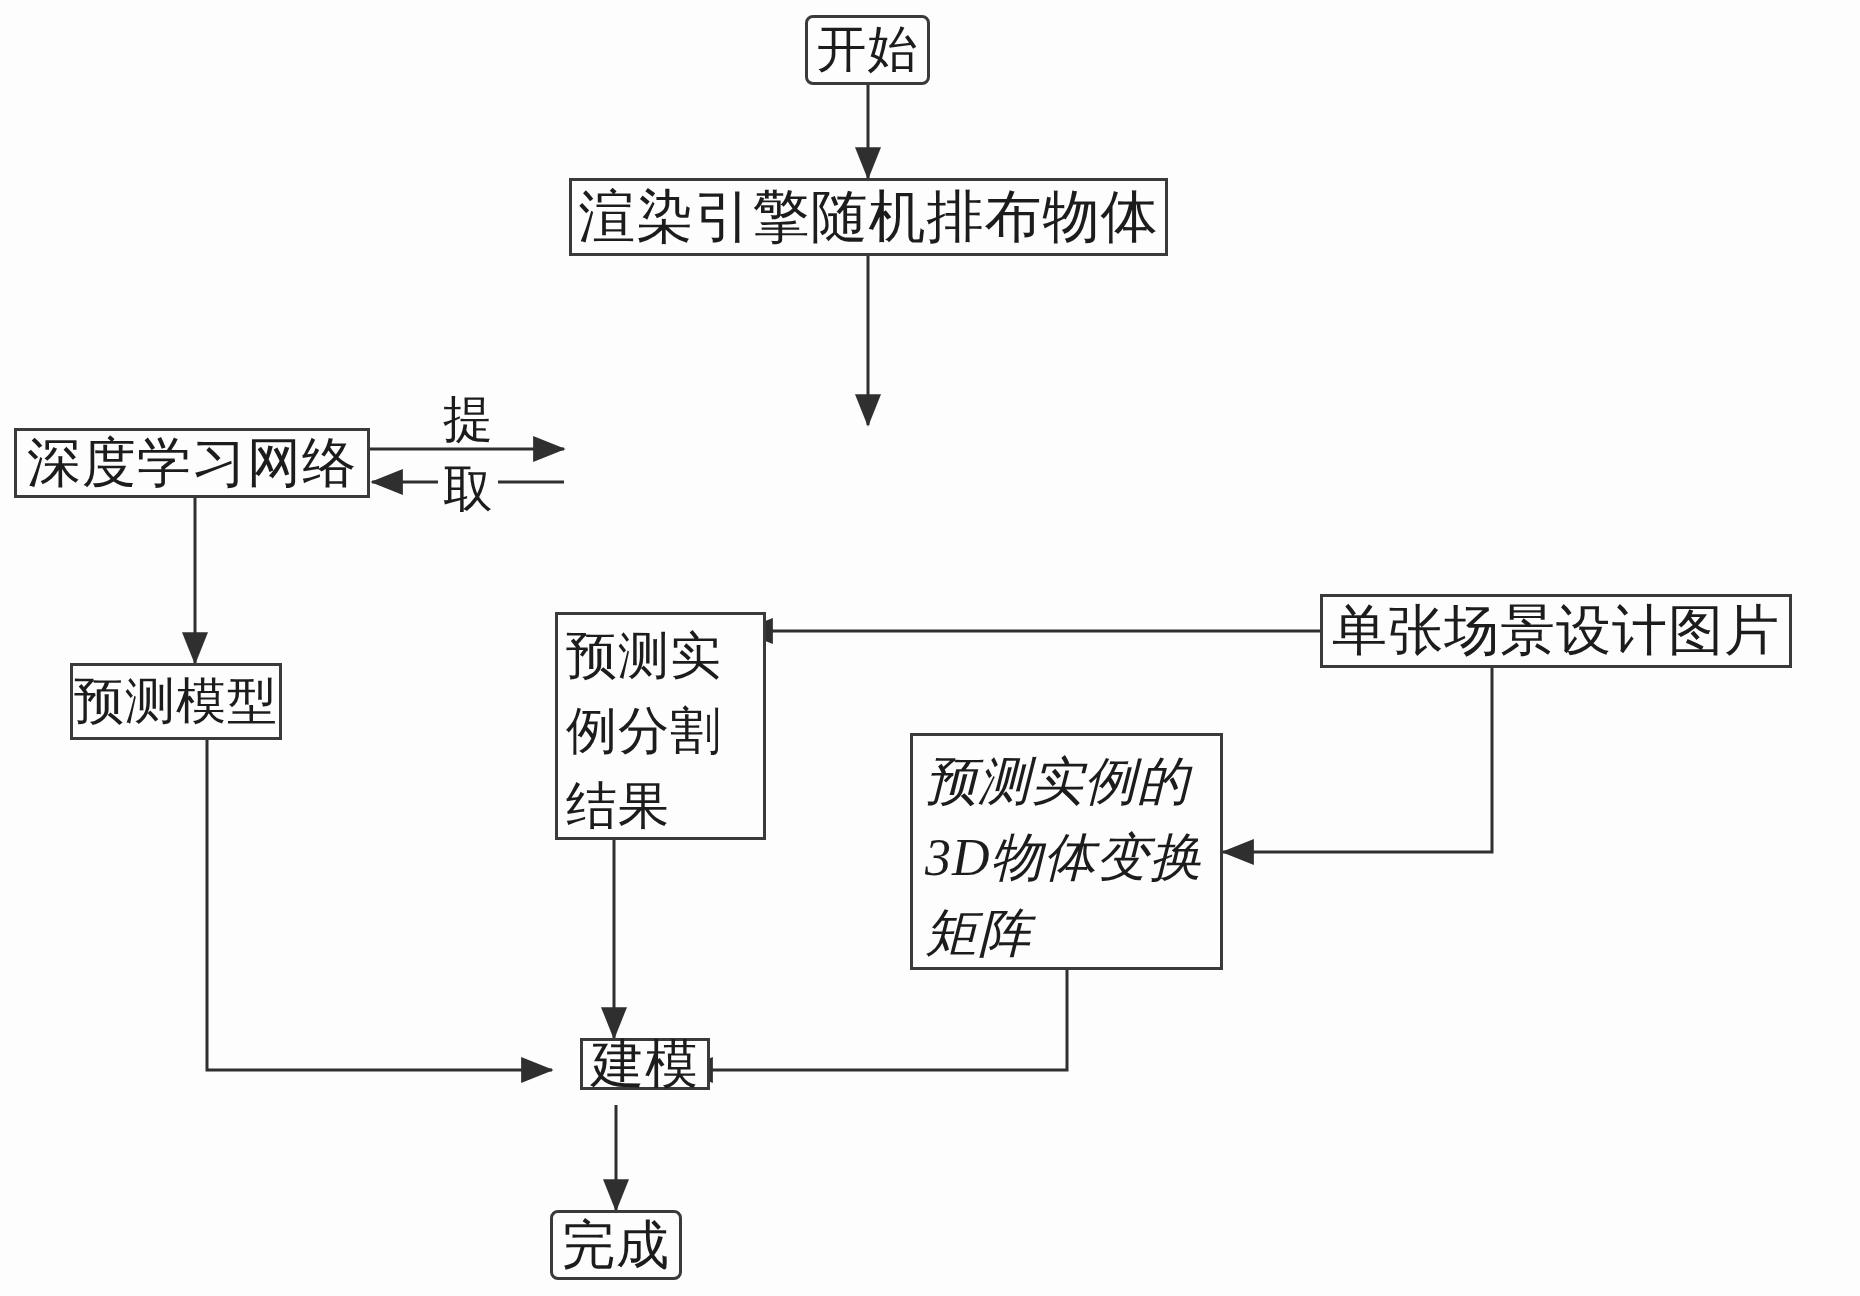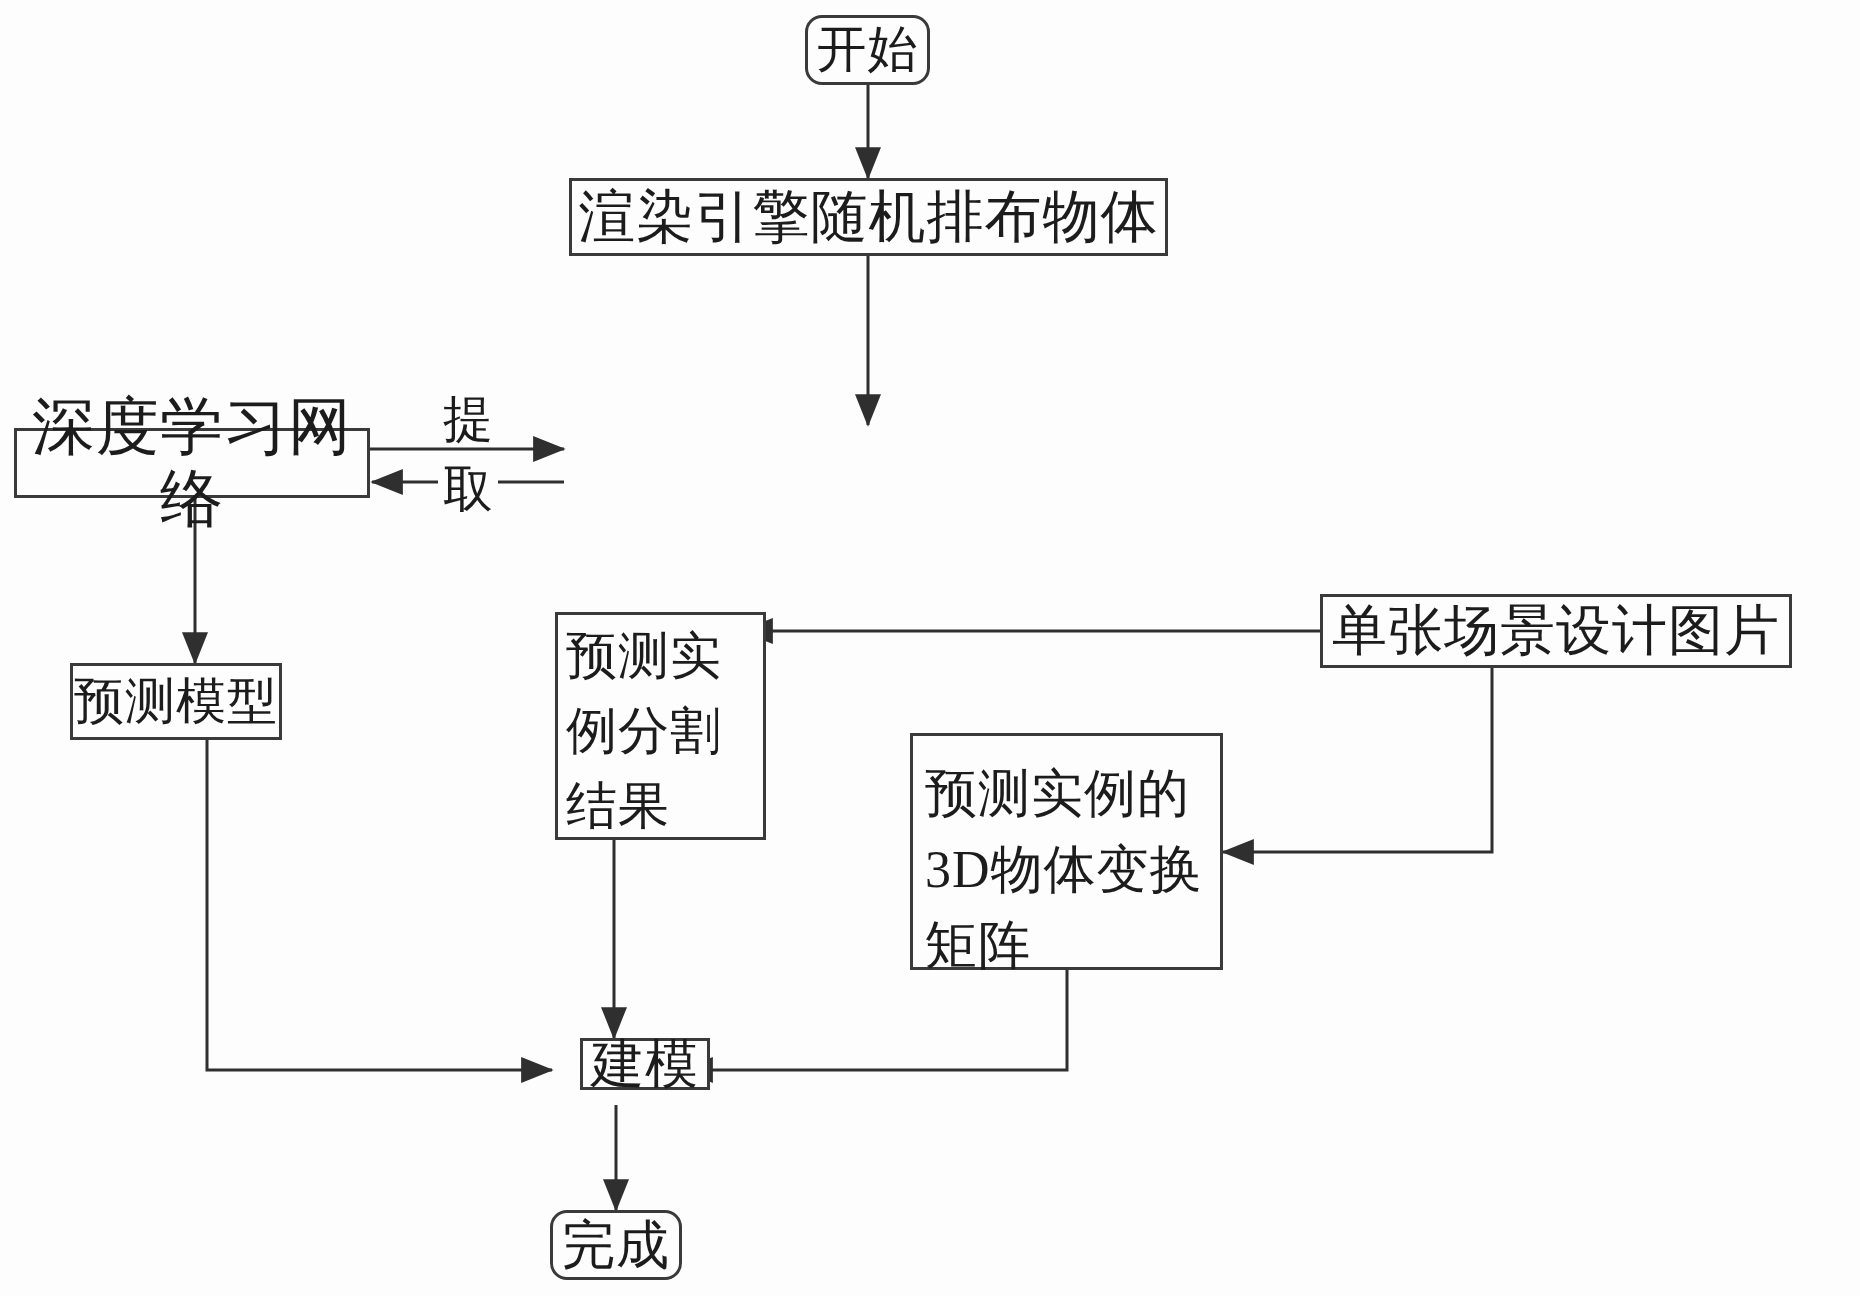--- a/index.html
+++ b/index.html
@@ -30,21 +30,21 @@
     background: #fdfdfd;
     display: flex;
     align-items: center;
     justify-content: center;
     text-align: center;
     z-index: 1;
     letter-spacing: 1px;
     line-height: 1.15;
   }
   .node.rounded {
-    border-radius: 17px;
+    border-radius: 8px;
   }
   .node.multiline {
     align-items: flex-start;
     justify-content: flex-start;
     text-align: left;
     white-space: pre-line;
   }
   .edge-label {
     position: absolute;
     background: #fdfdfd;
@@ -52,25 +52,25 @@
     align-items: center;
     justify-content: center;
     font-size: 50px;
     z-index: 1;
   }
 
   
   #n-start        { left: 805px;  top: 15px;   width: 125px; height: 70px;  font-size: 50px; }
   #n-render       { left: 569px;  top: 178px;  width: 599px; height: 78px;  font-size: 57px; }
   #n-dataset      { left: 564px;  top: 425px;  width: 608px; height: 85px;  font-size: 57px; }
-  #n-network      { left: 14px;   top: 428px;  width: 356px; height: 70px;  font-size: 63px; }
+  #n-network      { left: 14px;   top: 428px;  width: 356px; height: 70px;  font-size: 54px; }
   #n-model        { left: 70px;   top: 663px;  width: 212px; height: 77px;  font-size: 50px; }
   #n-segresult    { left: 555px;  top: 612px;  width: 211px; height: 228px; font-size: 51px; line-height: 75px; padding: 4px 0 0 8px; }
   #n-sceneimg     { left: 1320px; top: 594px;  width: 472px; height: 74px;  font-size: 55px; }
-  #n-transform    { left: 910px;  top: 733px;  width: 313px; height: 237px; font-size: 52px; line-height: 76px; padding: 20px 0 0 12px; }
+  #n-transform    { left: 910px;  top: 733px;  width: 313px; height: 237px; font-size: 52px; line-height: 76px; padding: 8px 0 0 12px; font-style: italic; }
   #n-modeling     { left: 580px;  top: 1038px; width: 130px; height: 52px;  font-size: 53px; }
   #n-finish       { left: 550px;  top: 1210px; width: 132px; height: 70px;  font-size: 53px; }
 
   #lbl-extract-1  { left: 438px;  top: 392px;  width: 60px;  height: 55px; }
   #lbl-extract-2  { left: 438px;  top: 462px;  width: 60px;  height: 55px; }
 </style>
 </head>
 <body>
 
 <div id="stage">

